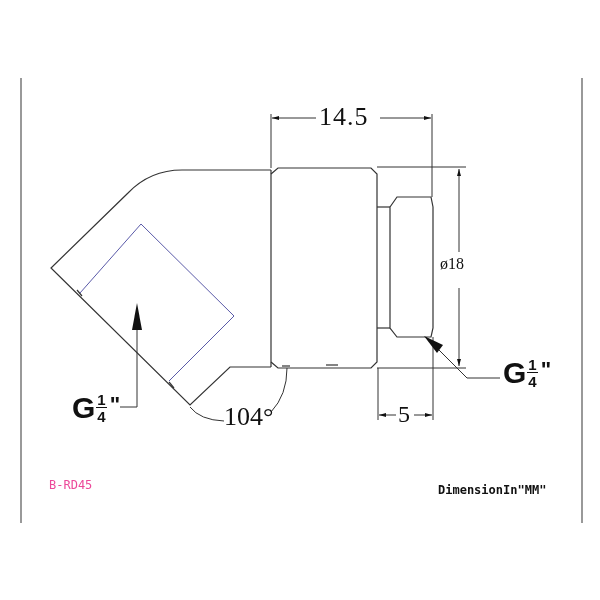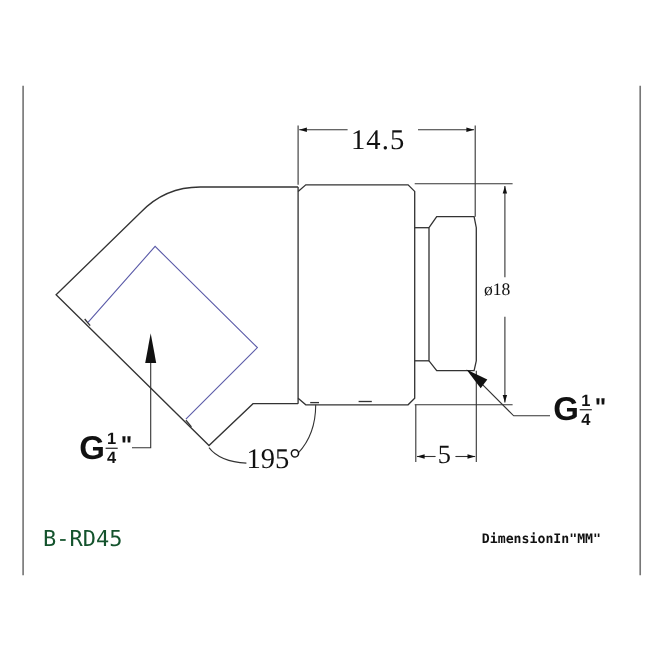--- a/index.html
+++ b/index.html
@@ -2,33 +2,33 @@
 <html><head>
   <meta charset="utf-8">
   <style>
     html, body { margin:0; padding:0; background:#ffffff; }
     body { width:600px; height:600px; position:relative; overflow:hidden; }
     #drawing { position:absolute; left:0; top:0; width:600px; height:600px; }
     .lbl { position:absolute; white-space:nowrap; color:#111; line-height:1; }
     .serif { font-family: "Liberation Serif", "DejaVu Serif", serif; }
     .sans { font-family: "Liberation Sans", "DejaVu Sans", sans-serif; }
     .mono { font-family: "DejaVu Sans Mono", "Liberation Mono", monospace; }
-    .dim-145 { left:319px; top:104px; font-size:26px; letter-spacing:1px;margin-top:10px; }
+    .dim-145 { left:319px; top:104px; font-size:26px; letter-spacing:1px; }
     .dim-18 { left:440px; top:256px; font-size:16px; }
     .dim-5 { left:398px; top:402px; font-size:24px; }
     .dim-135 { left:224px; top:404px; font-size:26px; }
     .thread { display:flex; align-items:center; font-size:30px; font-weight:bold; }
     .thread .g { font-family:"Liberation Sans","DejaVu Sans",sans-serif; }
     .frac { display:inline-flex; flex-direction:column; align-items:center; font-size:15px; margin:0 1px; line-height:1; }
     .frac .num { border-bottom:1.5px solid #111; padding:0 1px; }
     .frac .den { padding-top:1px; }
     .thread .q { font-size:22px; margin-left:2px; align-self:flex-start; margin-top:2px; }
     .thread-left { left:72px; top:392px; }
     .thread-right { left:503px; top:357px; }
-    .part-code { left:39px; top:479px; font-size:20px; color:#14532d; }
+    .part-code { left:49px; top:479px; font-size:12px; color:#ec4899; }
     .units { left:438px; top:484px; font-size:12px; font-weight:bold; color:#111; }
   </style>
 </head>
 <body>
 
 <svg id="drawing" viewBox="0 0 600 600" xmlns="http://www.w3.org/2000/svg">
 
   <g stroke="#777" stroke-width="1.5" fill="none">
     <line x1="21" y1="78" x2="21" y2="523"></line>
     <line x1="582" y1="78" x2="582" y2="523"></line>
@@ -91,21 +91,21 @@
     <polygon points="459,169 457,176 461,176"></polygon>
     <polygon points="459,366 457,359 461,359"></polygon>
     <polygon points="379,415 386,413 386,417"></polygon>
     <polygon points="432,415 425,413 425,417"></polygon>
   </g>
 </svg>
 
 <div class="lbl serif dim-145">14.5</div>
 <div class="lbl serif dim-18">ø18</div>
 <div class="lbl serif dim-5">5</div>
-<div class="lbl serif dim-135">195°</div>
+<div class="lbl serif dim-135">104°</div>
 
 <div class="lbl thread thread-left">
   <span class="g">G</span>
   <span class="frac sans">
     <span class="num">1</span>
     <span class="den">4</span>
   </span>
   <span class="q sans">"</span>
 </div>
 

